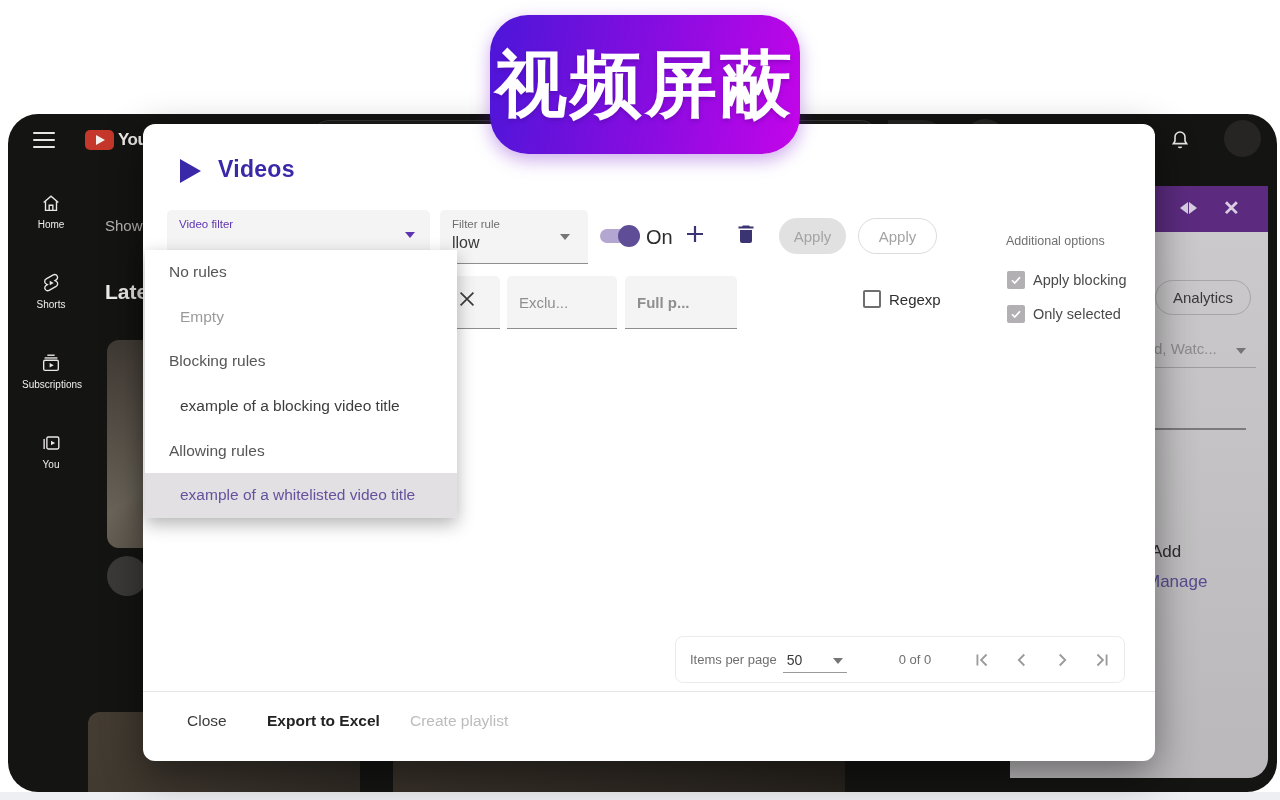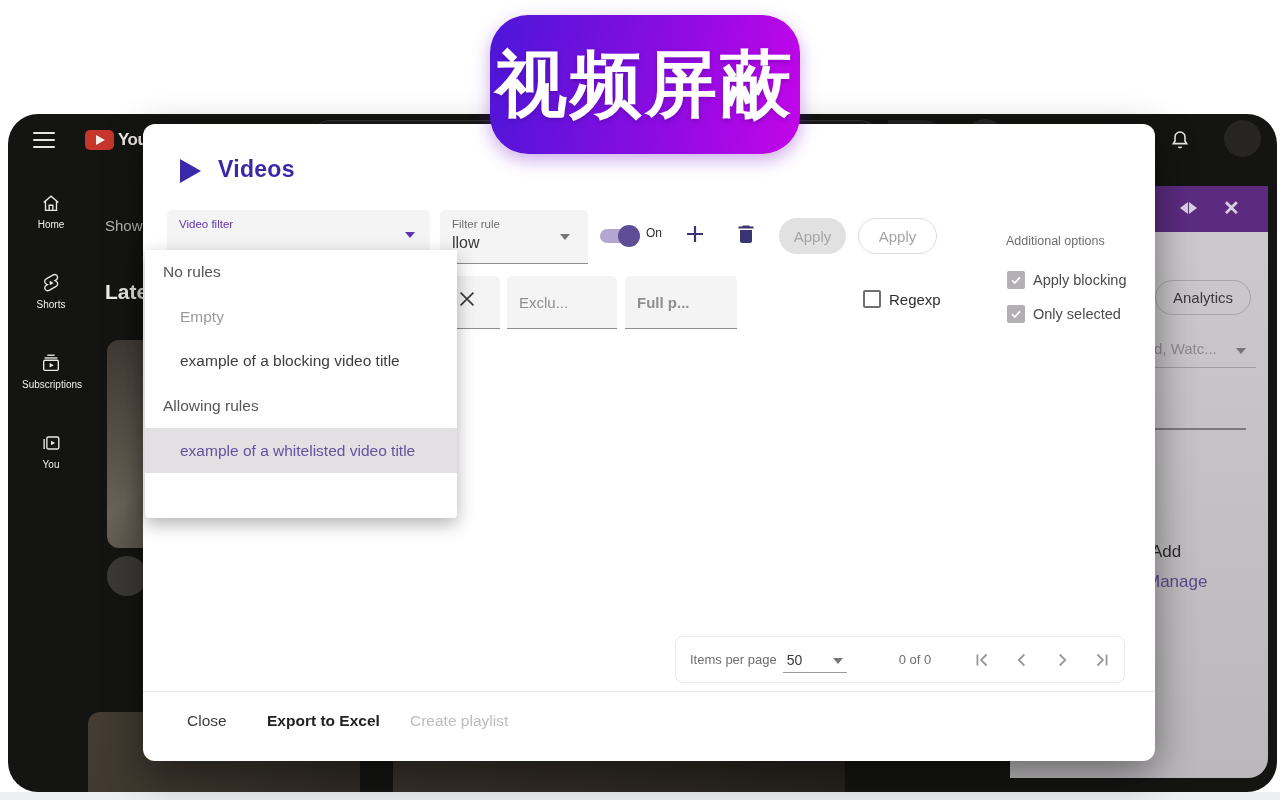--- a/index.html
+++ b/index.html
@@ -72,21 +72,21 @@
   .flabel.purple { color:#5e35b1; }
   .fvalue { position:absolute; left:12px; top:24px; font-size:16px; color:#3a3a3a; }
   .fplaceholder { position:absolute; left:12px; top:18px; font-size:15px; color:#8f8f8f; }
   .caret { position:absolute; width:0; height:0; border-left:5px solid transparent; border-right:5px solid transparent;
     border-top:6px solid #757575; }
   .caret.purple { border-top-color:#5e35b1; }
 
   .toggle { position:absolute; left:457px; top:101px; width:38px; height:22px; cursor:pointer; }
   .toggle .track { position:absolute; left:0; top:4px; width:34px; height:14px; border-radius:7px; background:#b3a6d0; }
   .toggle .knob { position:absolute; right:-2px; top:0; width:22px; height:22px; border-radius:50%; background:#5f4e97; }
-  .on-label { position:absolute; left:503px; top:102px; font-size:12px; color:#2c2c2c; }
+  .on-label { position:absolute; left:503px; top:102px; font-size:20px; color:#2c2c2c; }
 
   .icon-btn { position:absolute; cursor:pointer; }
   .pill-btn { position:absolute; height:36px; border-radius:18px; display:flex; align-items:center; justify-content:center;
     font-size:15px; cursor:default; }
   .apply { left:636px; top:94px; width:67px; background:#e2e1e2; color:#a5a4a5; }
   .cancel { left:715px; top:94px; width:79px; background:#fff; border:1px solid #dddcdd; color:#a5a4a5; }
 
   .addopts-title { position:absolute; left:863px; top:110px; font-size:12.5px; color:#6f6f6f; }
   .cb-row { position:absolute; left:864px; display:flex; align-items:center; gap:8px; }
   .cb-checked { width:18px; height:18px; border-radius:2px; background:#b2b0b2; display:flex;
@@ -110,21 +110,21 @@
   .footer-divider { position:absolute; left:0; top:567px; width:1012px; height:1px; background:#e6e6e6; }
   .fbtn { position:absolute; top:588px; font-size:15.5px; cursor:pointer;text-align:right; }
   .fbtn.close { left:44px; color:#3c3c3c; font-weight:500; }
   .fbtn.export { left:124px; color:#222; font-weight:bold; }
   .fbtn.playlist { left:267px; color:#bcbcbc; font-weight:500; cursor:default; }
 
   
   .menu { position:absolute; left:145px; top:250px; width:312px; height:268px; background:#fff; z-index:20;
     box-shadow:0 6px 18px rgba(0,0,0,.3); border-radius:0 0 4px 4px; overflow:hidden; }
   .menu-row { height:44.6px; display:flex; align-items:center; font-size:15.5px; cursor:pointer; }
-  .menu-row.group { padding-left:18px; color:#565656; cursor:default; }
+  .menu-row.group { padding-left:24px; color:#565656; cursor:default; }
   .menu-row.item { padding-left:35px; color:#3d3d3d; }
   .menu-row.item.muted { color:#9a9a9a; }
   .menu-row.selected { background:#e2e0e3; color:#65519e; }
 
   
   .banner { position:absolute; left:490px; top:15px; width:310px; height:139px; z-index:40;
     background:linear-gradient(100deg,#4c16d8 0%,#8b0ce1 55%,#c405e9 100%);
     border-radius:38px; display:flex; align-items:center; justify-content:center;
     box-shadow:0 6px 18px rgba(110,10,200,.35); }
   .banner-text { color:#fff; font-size:72px; font-weight:bold; letter-spacing:3px;
@@ -320,20 +320,21 @@
 
     <div class="footer-divider"></div>
     <div class="fbtn close">Close</div>
     <div class="fbtn export">Export to Excel</div>
     <div class="fbtn playlist">Create playlist</div>
   </div>
 
   <div class="menu">
     <div class="menu-row group">No rules</div>
     <div class="menu-row item muted">Empty</div>
+    <div class="menu-row group">Blocking rules</div>
     <div class="menu-row item">example of a blocking video title</div>
     <div class="menu-row group">Allowing rules</div>
     <div class="menu-row item selected">example of a whitelisted video title</div>
   </div>
 
   <div class="banner">
     <div class="banner-text">视频屏蔽</div>
   </div>
 
 </div>

